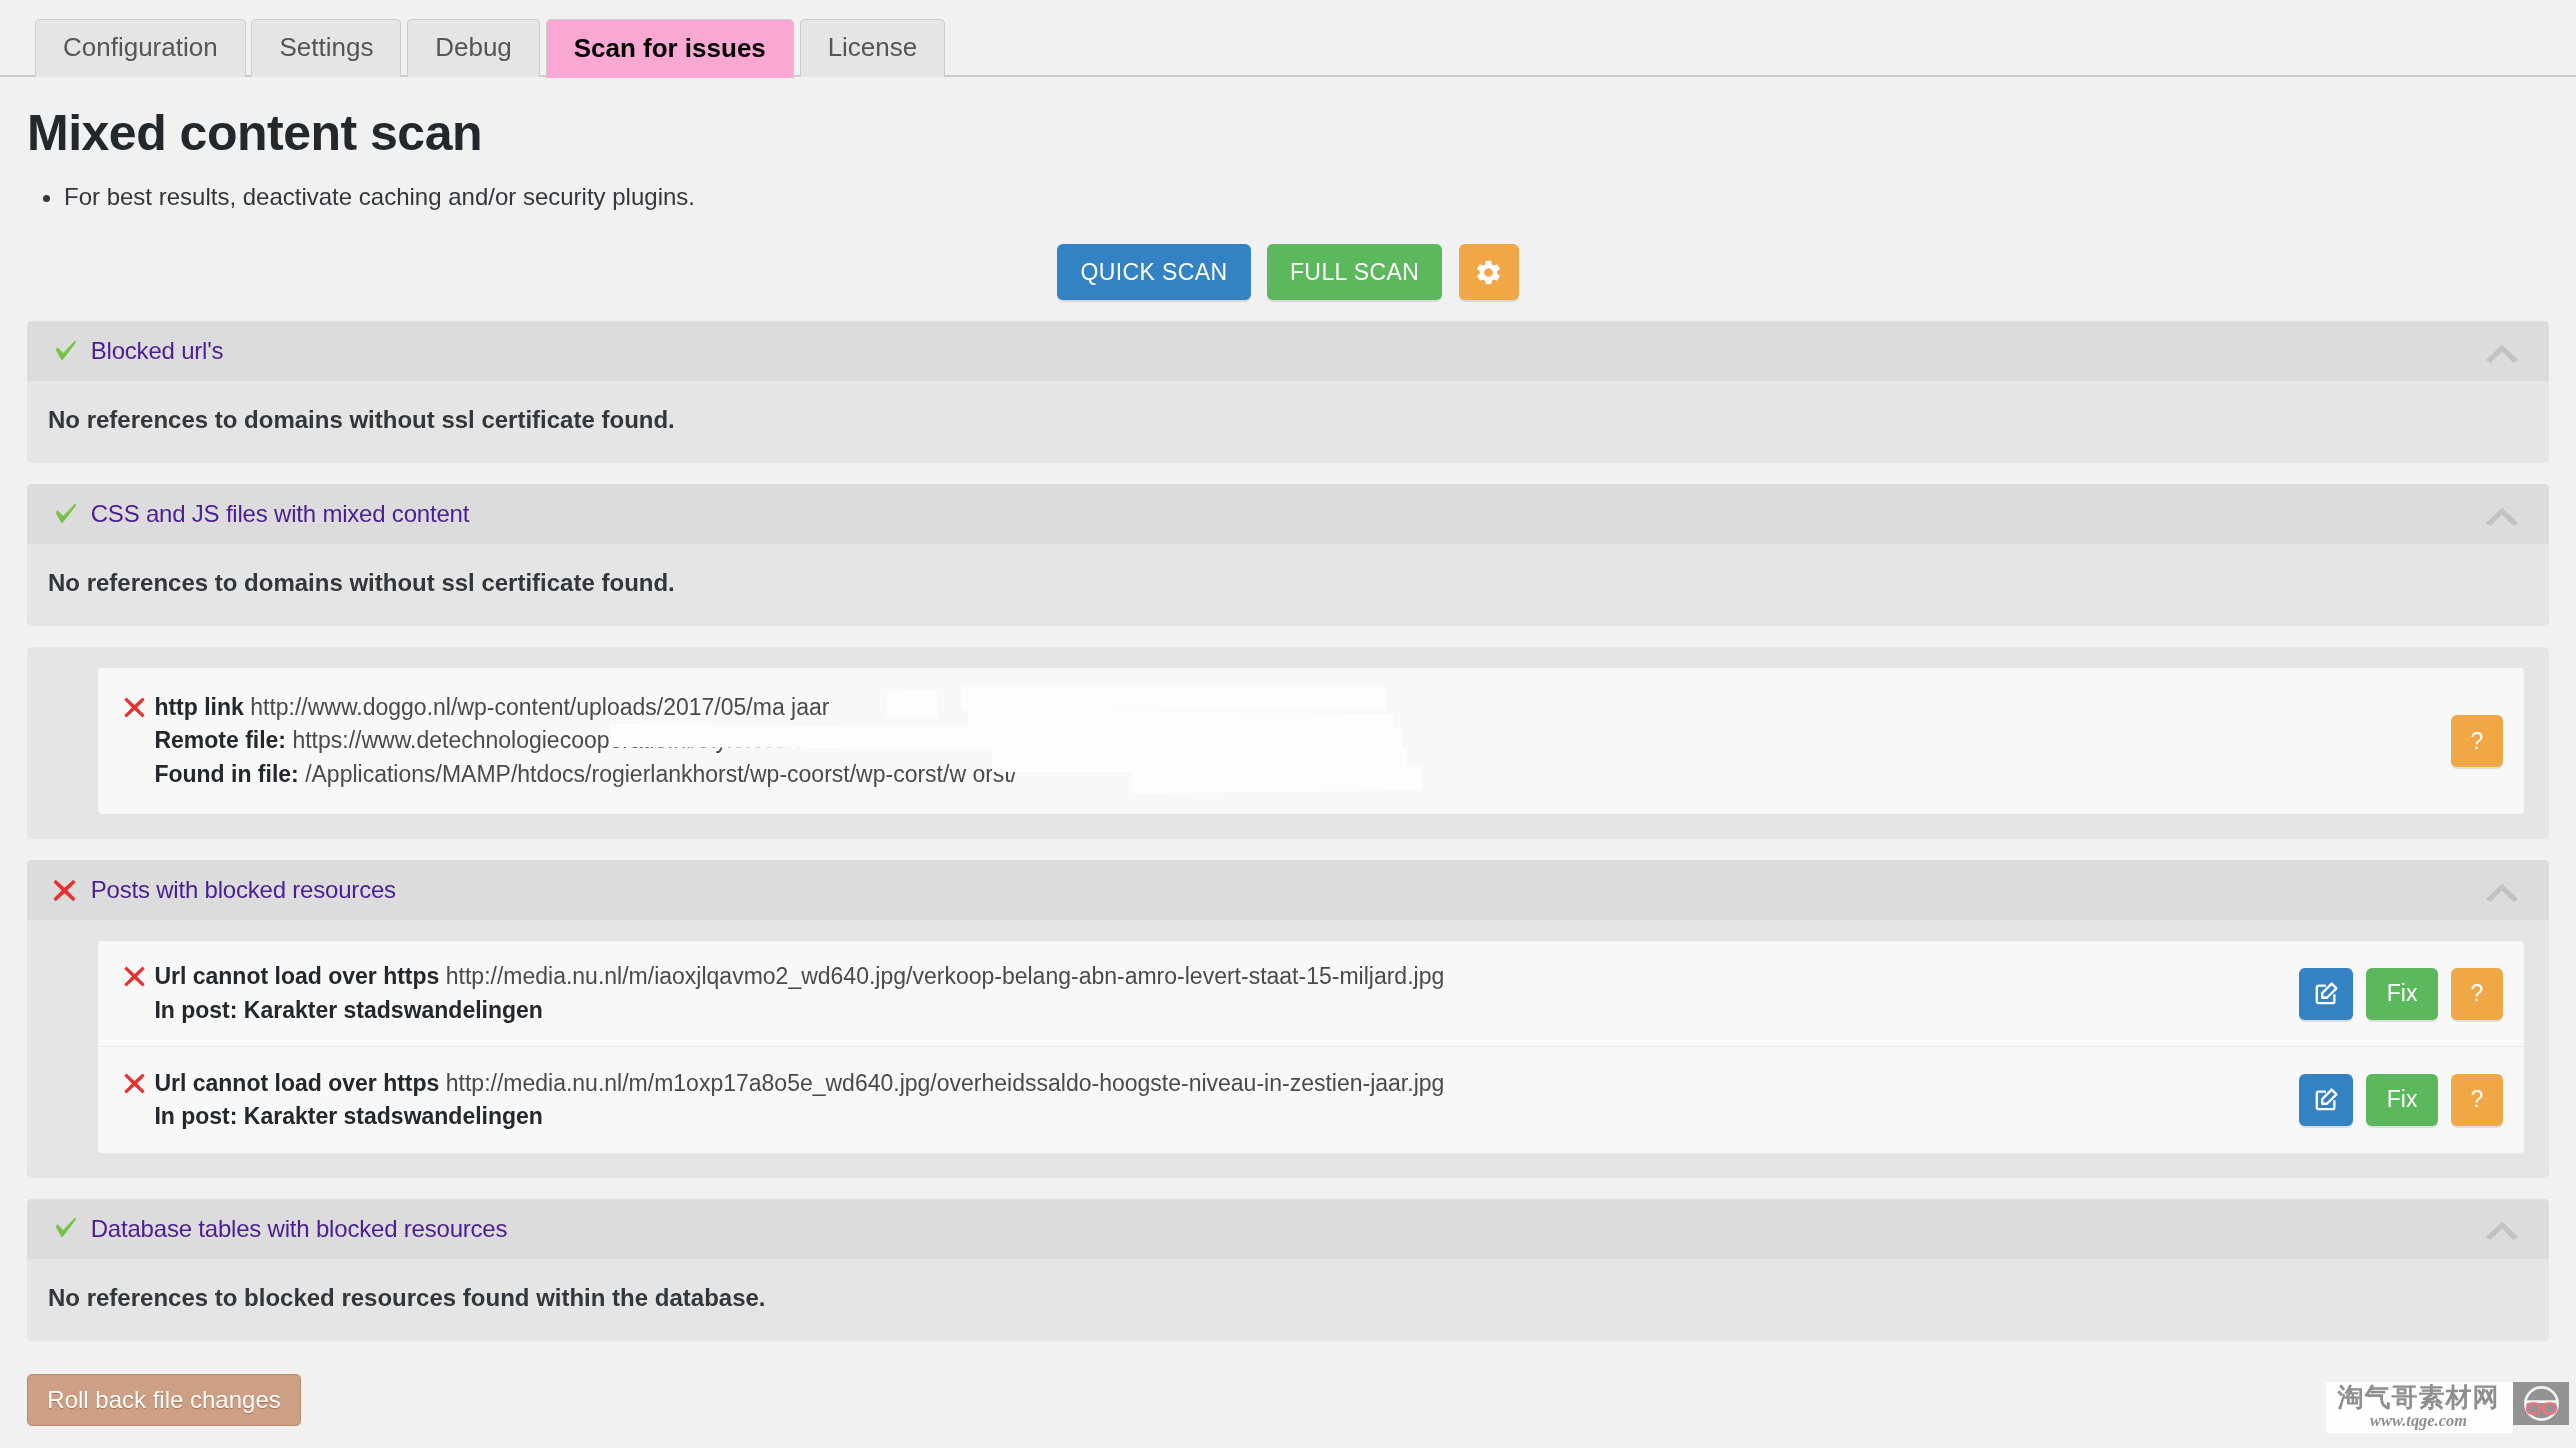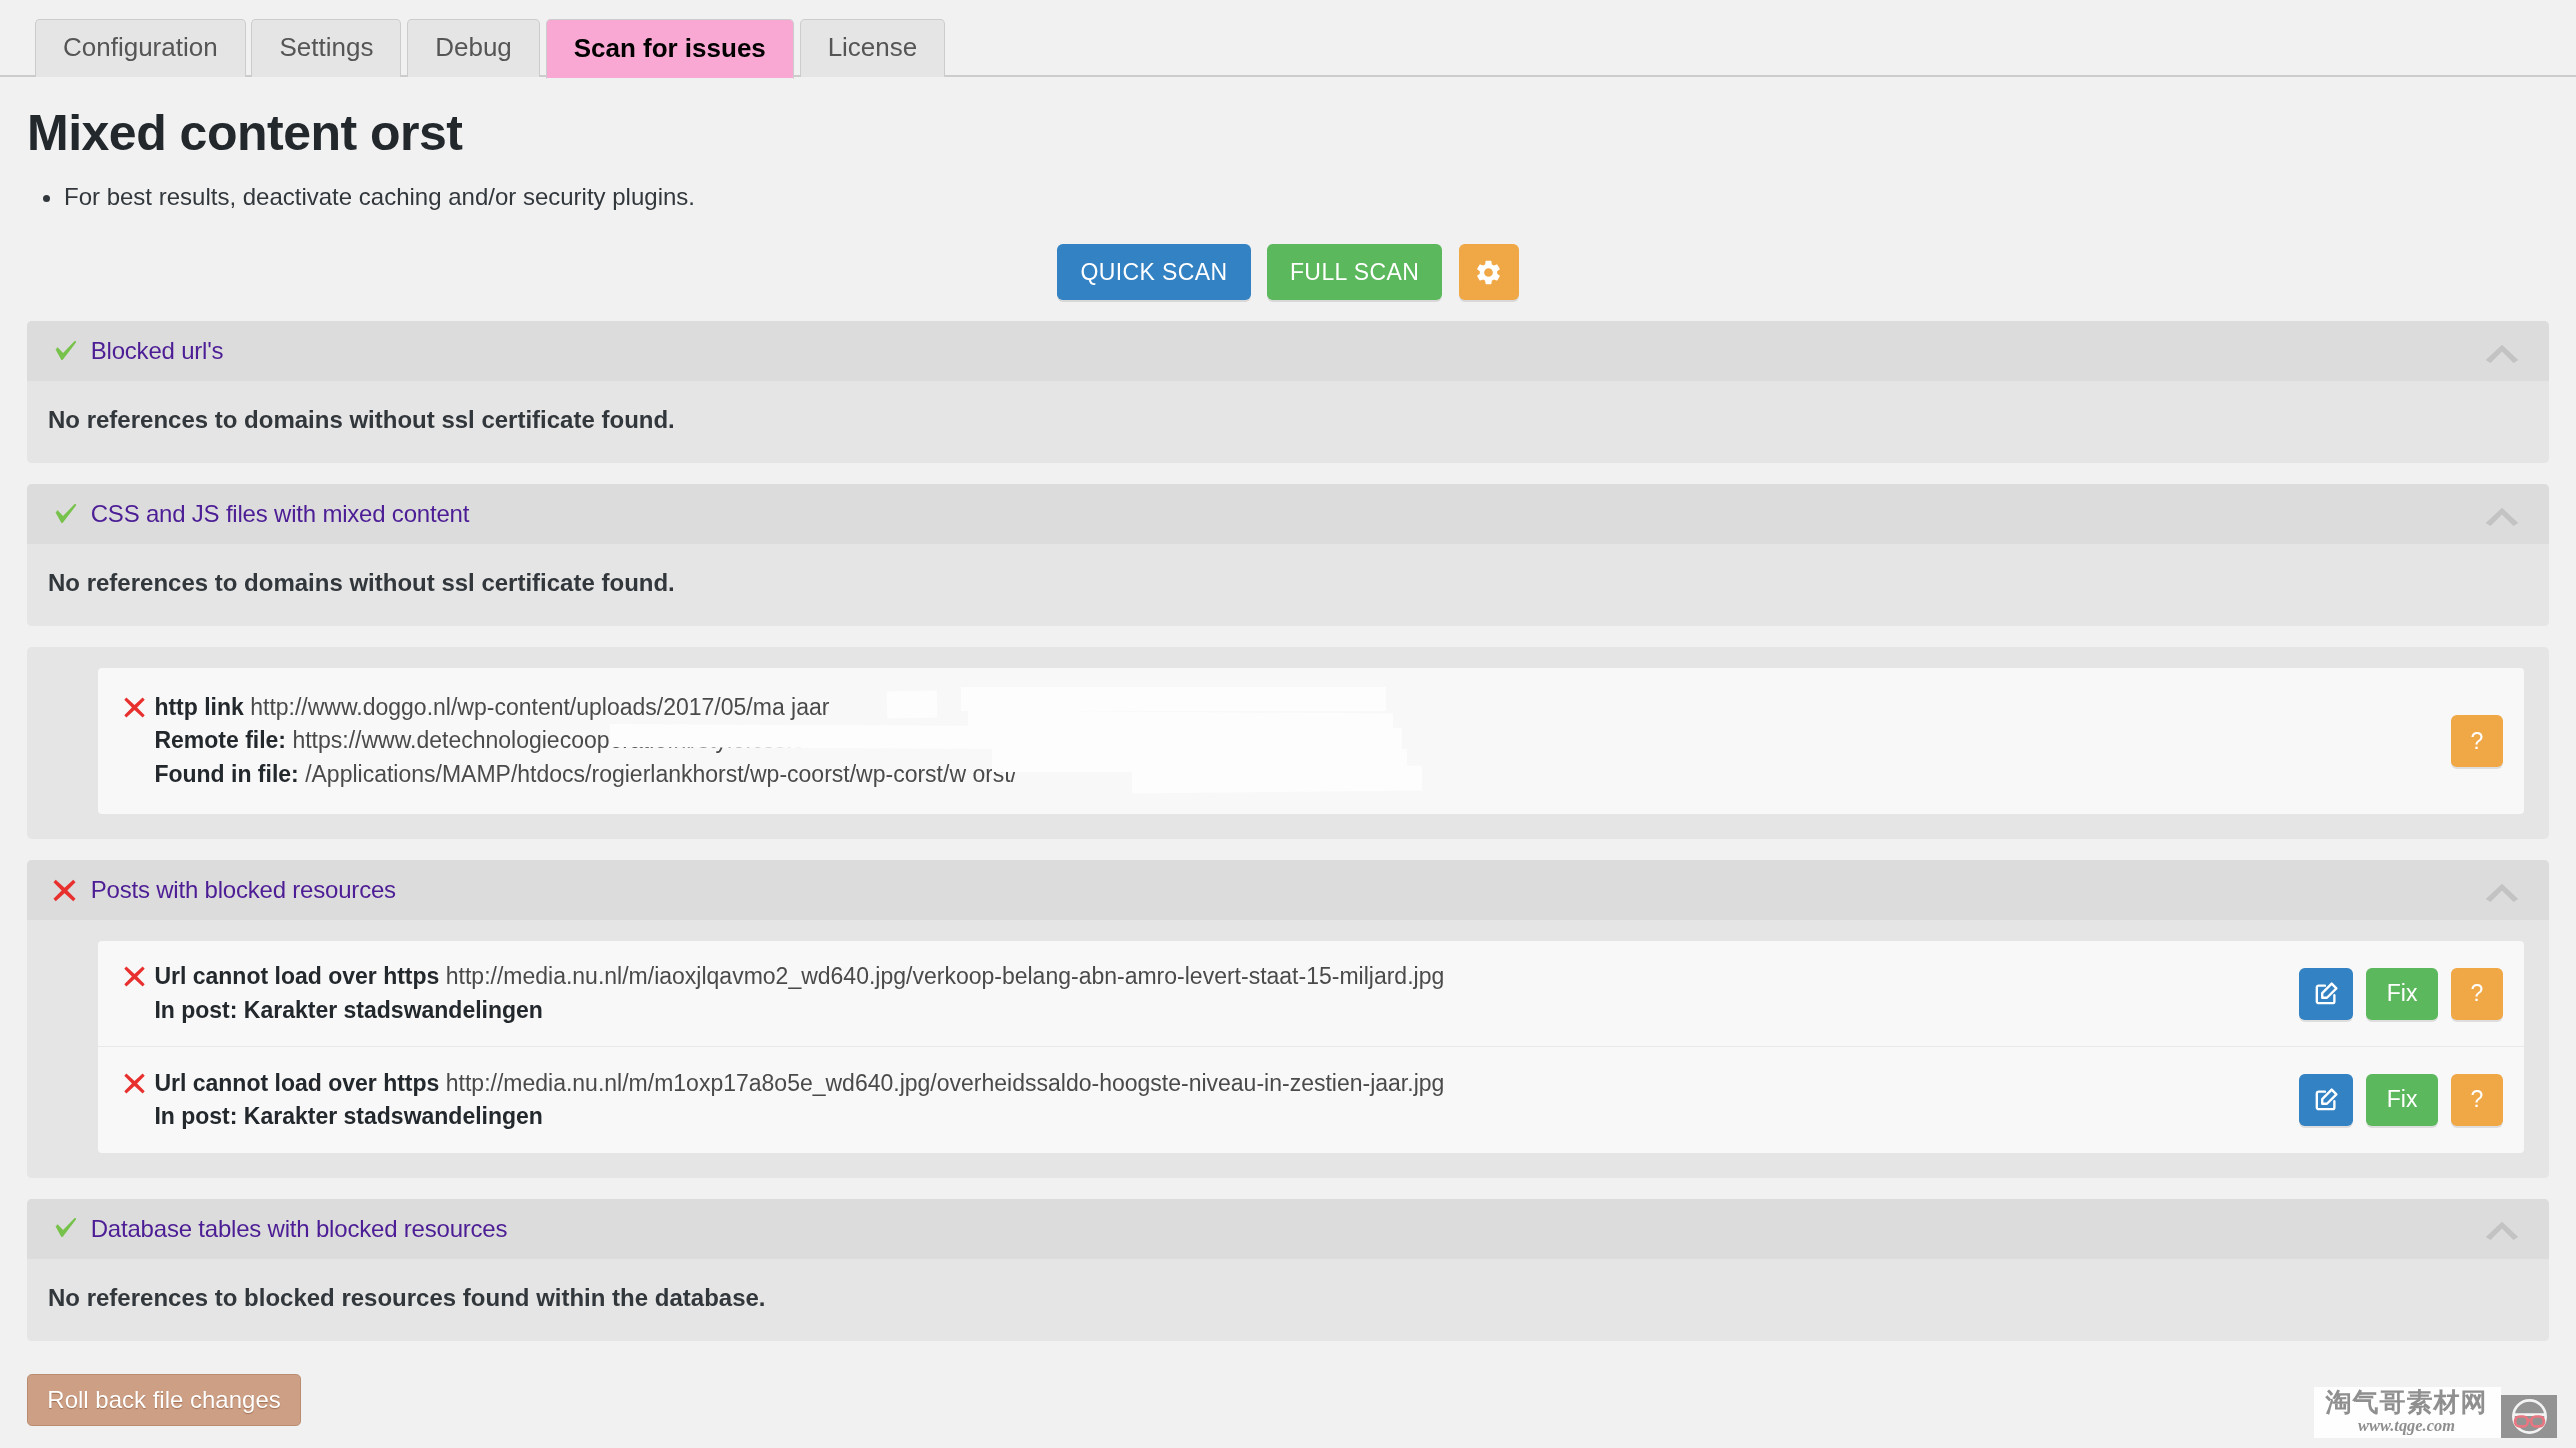--- a/index.html
+++ b/index.html
@@ -223,24 +223,24 @@
     font-family: "Liberation Sans", sans-serif;
     padding: 0 19.3px;
     height: 52px;
     cursor: pointer;
     text-shadow: 0 1px 1px rgba(120,70,40,.55);
   }
 
   
   .watermark {
     position: absolute;
-    right: 19px;
+    right: 7px;
     bottom: 9.7px;
     display: flex;
-    align-items: flex-end;
+    align-items: flex-start;
     height: 56px;
     opacity: .95;
   }
   .wm-text {
     background: #fff;
     padding: 1.9px 13.5px 1.9px 11.6px;
     display: flex;
     flex-direction: column;
     justify-content: center;
     align-items: center;
@@ -275,21 +275,21 @@
 <div class="tabbar">
   <div class="tab">Configuration</div>
   <div class="tab">Settings</div>
   <div class="tab">Debug</div>
   <div class="tab active">Scan for issues</div>
   <div class="tab">License</div>
 </div>
 
 <div class="page">
 
-  <h1 class="page-title">Mixed content orst</h1>
+  <h1 class="page-title">Mixed content scan</h1>
 
   <ul class="notes">
     <li>For best results, deactivate caching and/or security plugins.</li>
   </ul>
 
   <div class="btnrow">
     <button class="btn btn-blue">QUICK SCAN</button>
     <button class="btn btn-green">FULL SCAN</button>
     <button class="btn btn-orange">
       <svg class="gear" viewBox="0 0 24 24">

